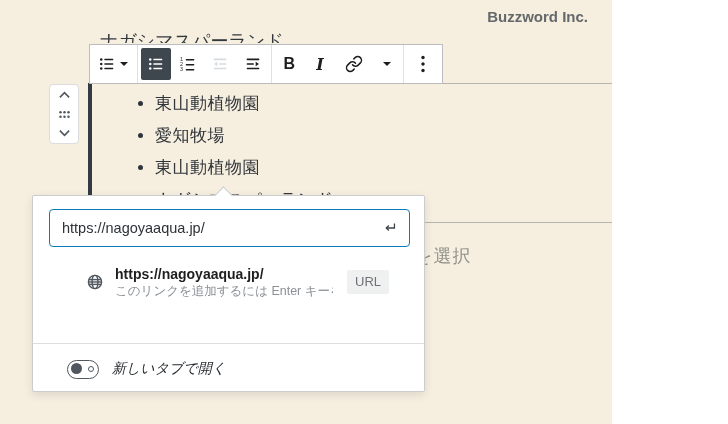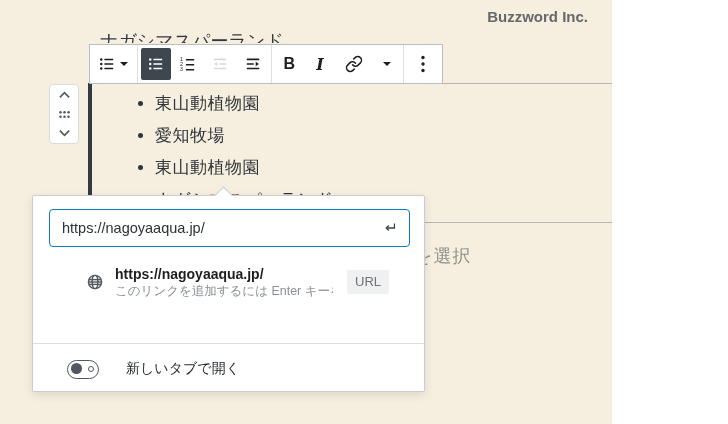--- a/index.html
+++ b/index.html
@@ -59,21 +59,21 @@
             padding:4px 8px;line-height:16px;}
   .pop-sep{position:absolute;left:0;top:147px;width:100%;height:0;border-top:1px solid #dddddd;}
   .toggle-row{position:absolute;left:0;top:157px;width:100%;height:32px;display:flex;
               align-items:center;padding-left:34px;box-sizing:border-box;}
   .toggle{position:relative;width:32px;height:19px;border:1.5px solid #50575e;border-radius:10px;
           background:#fff;box-sizing:border-box;cursor:pointer;flex:none;}
   .toggle-thumb{position:absolute;left:2.5px;top:2.5px;width:11px;height:11px;border-radius:50%;
                 background:#50575e;}
   .toggle-ring{position:absolute;right:4px;top:5px;width:6px;height:6px;border-radius:50%;
                border:1.5px solid #50575e;box-sizing:border-box;}
-  .toggle-label{margin-left:27px;font-size:14px;color:#24292d;}
+  .toggle-label{margin-left:13px;font-size:14px;color:#24292d;font-style:italic;}
 </style>
 </head>
 <body>
 
 <div class="stage">
 
   <div class="site-label">Buzzword Inc.</div>
 
   <div class="occluded-heading">ナガシマスパーランド</div>
 

